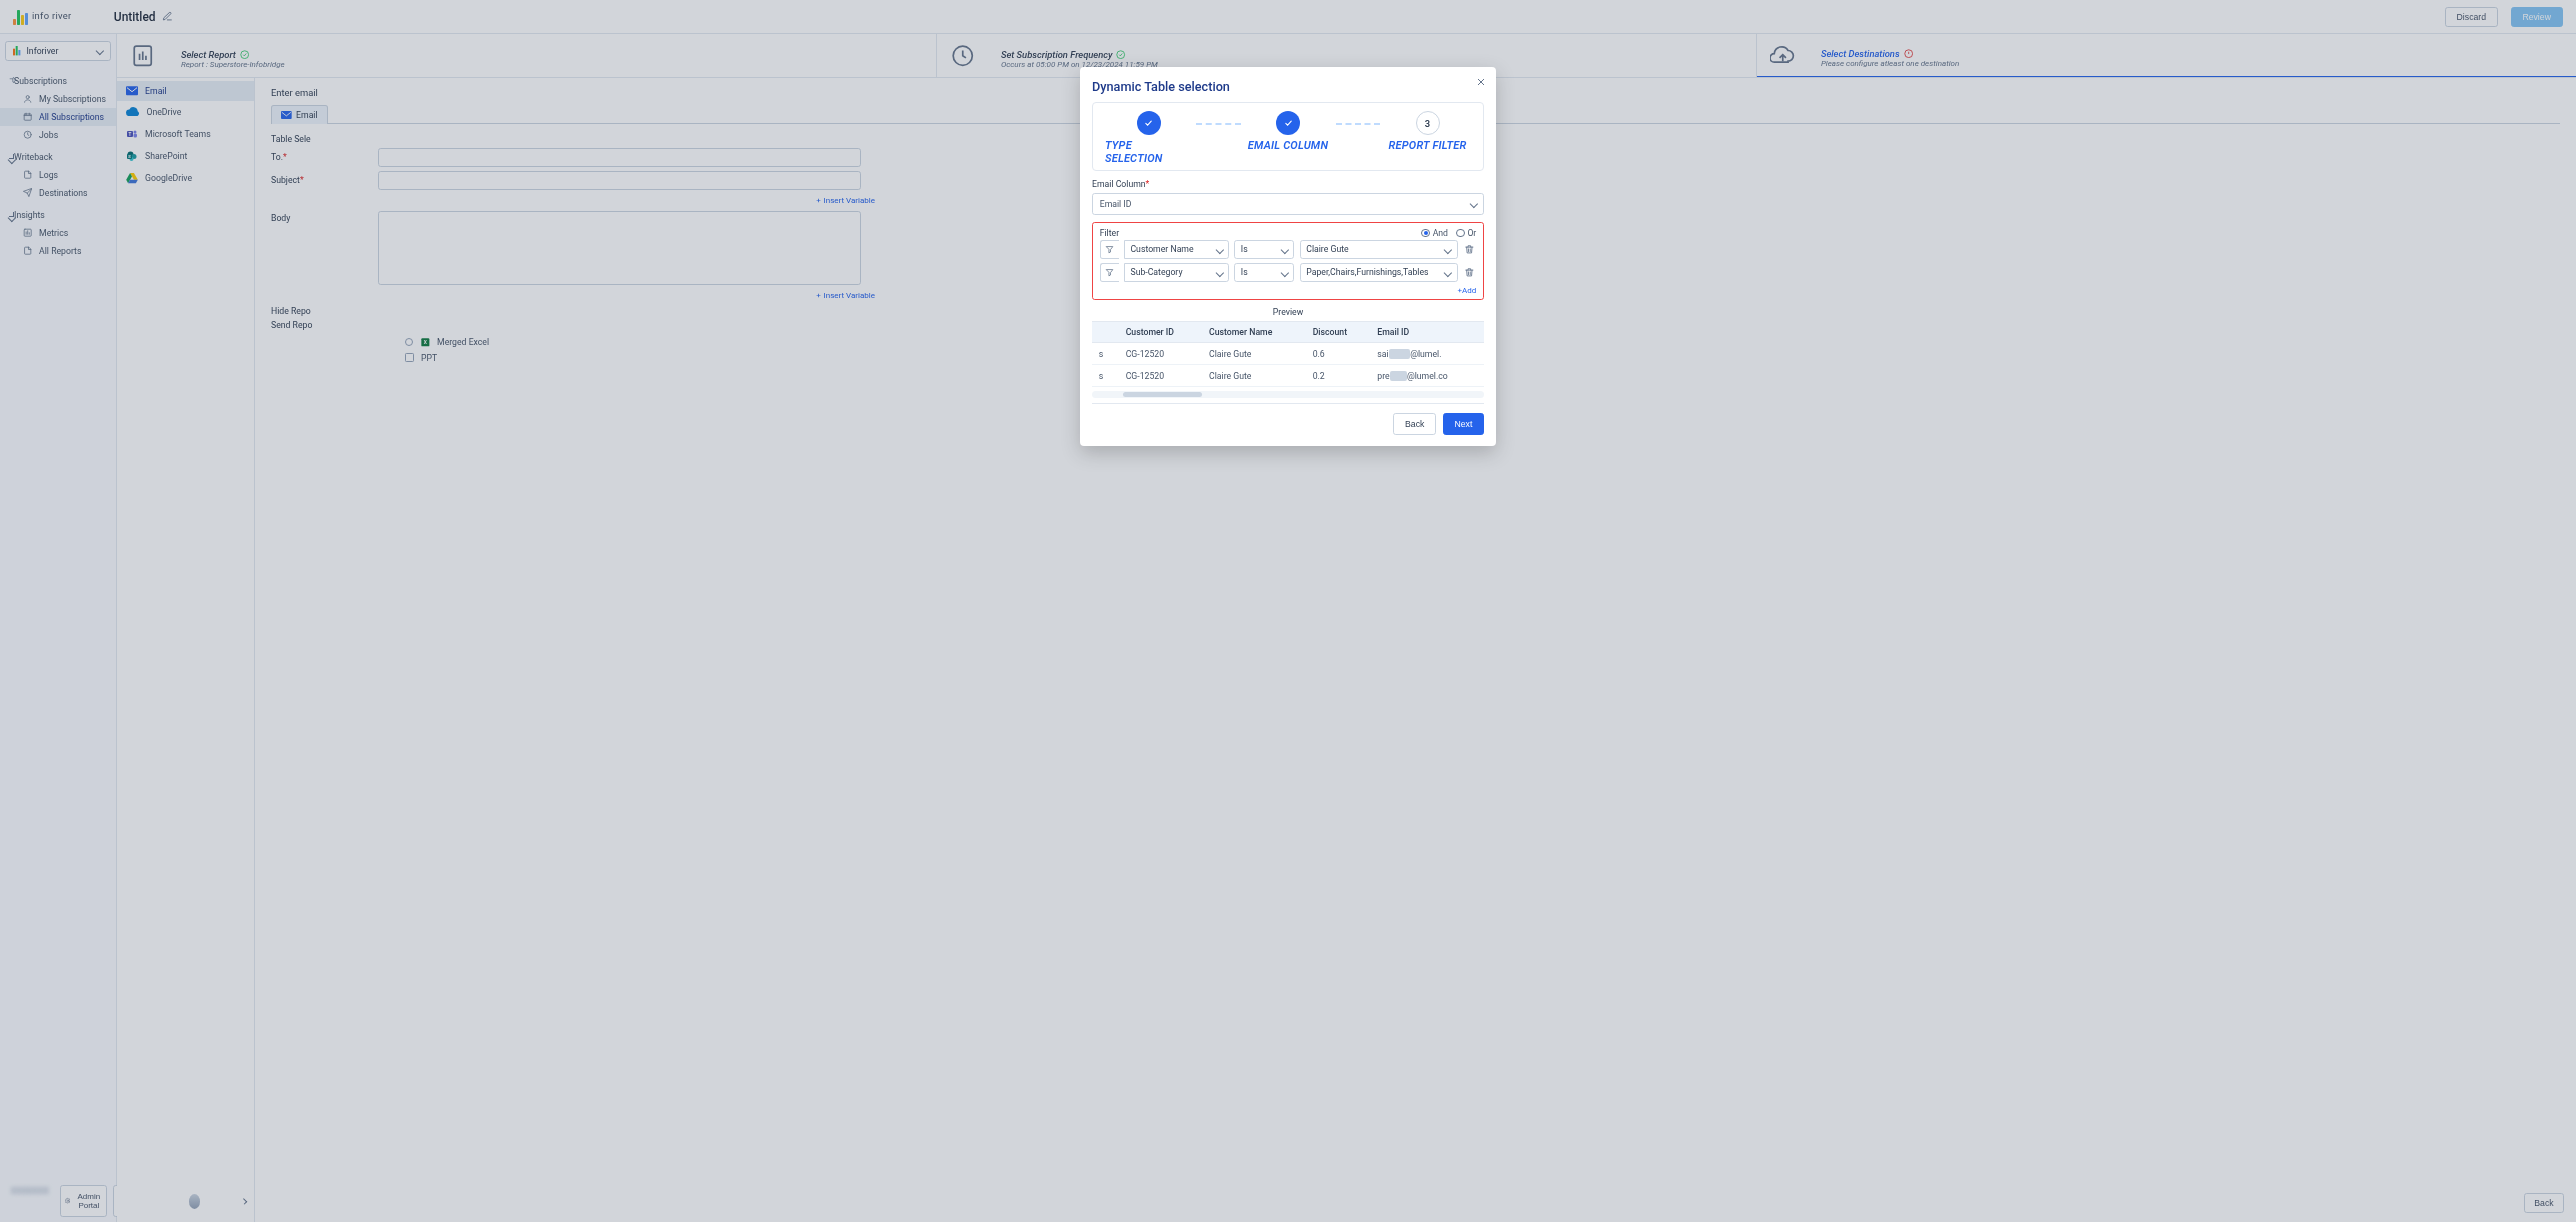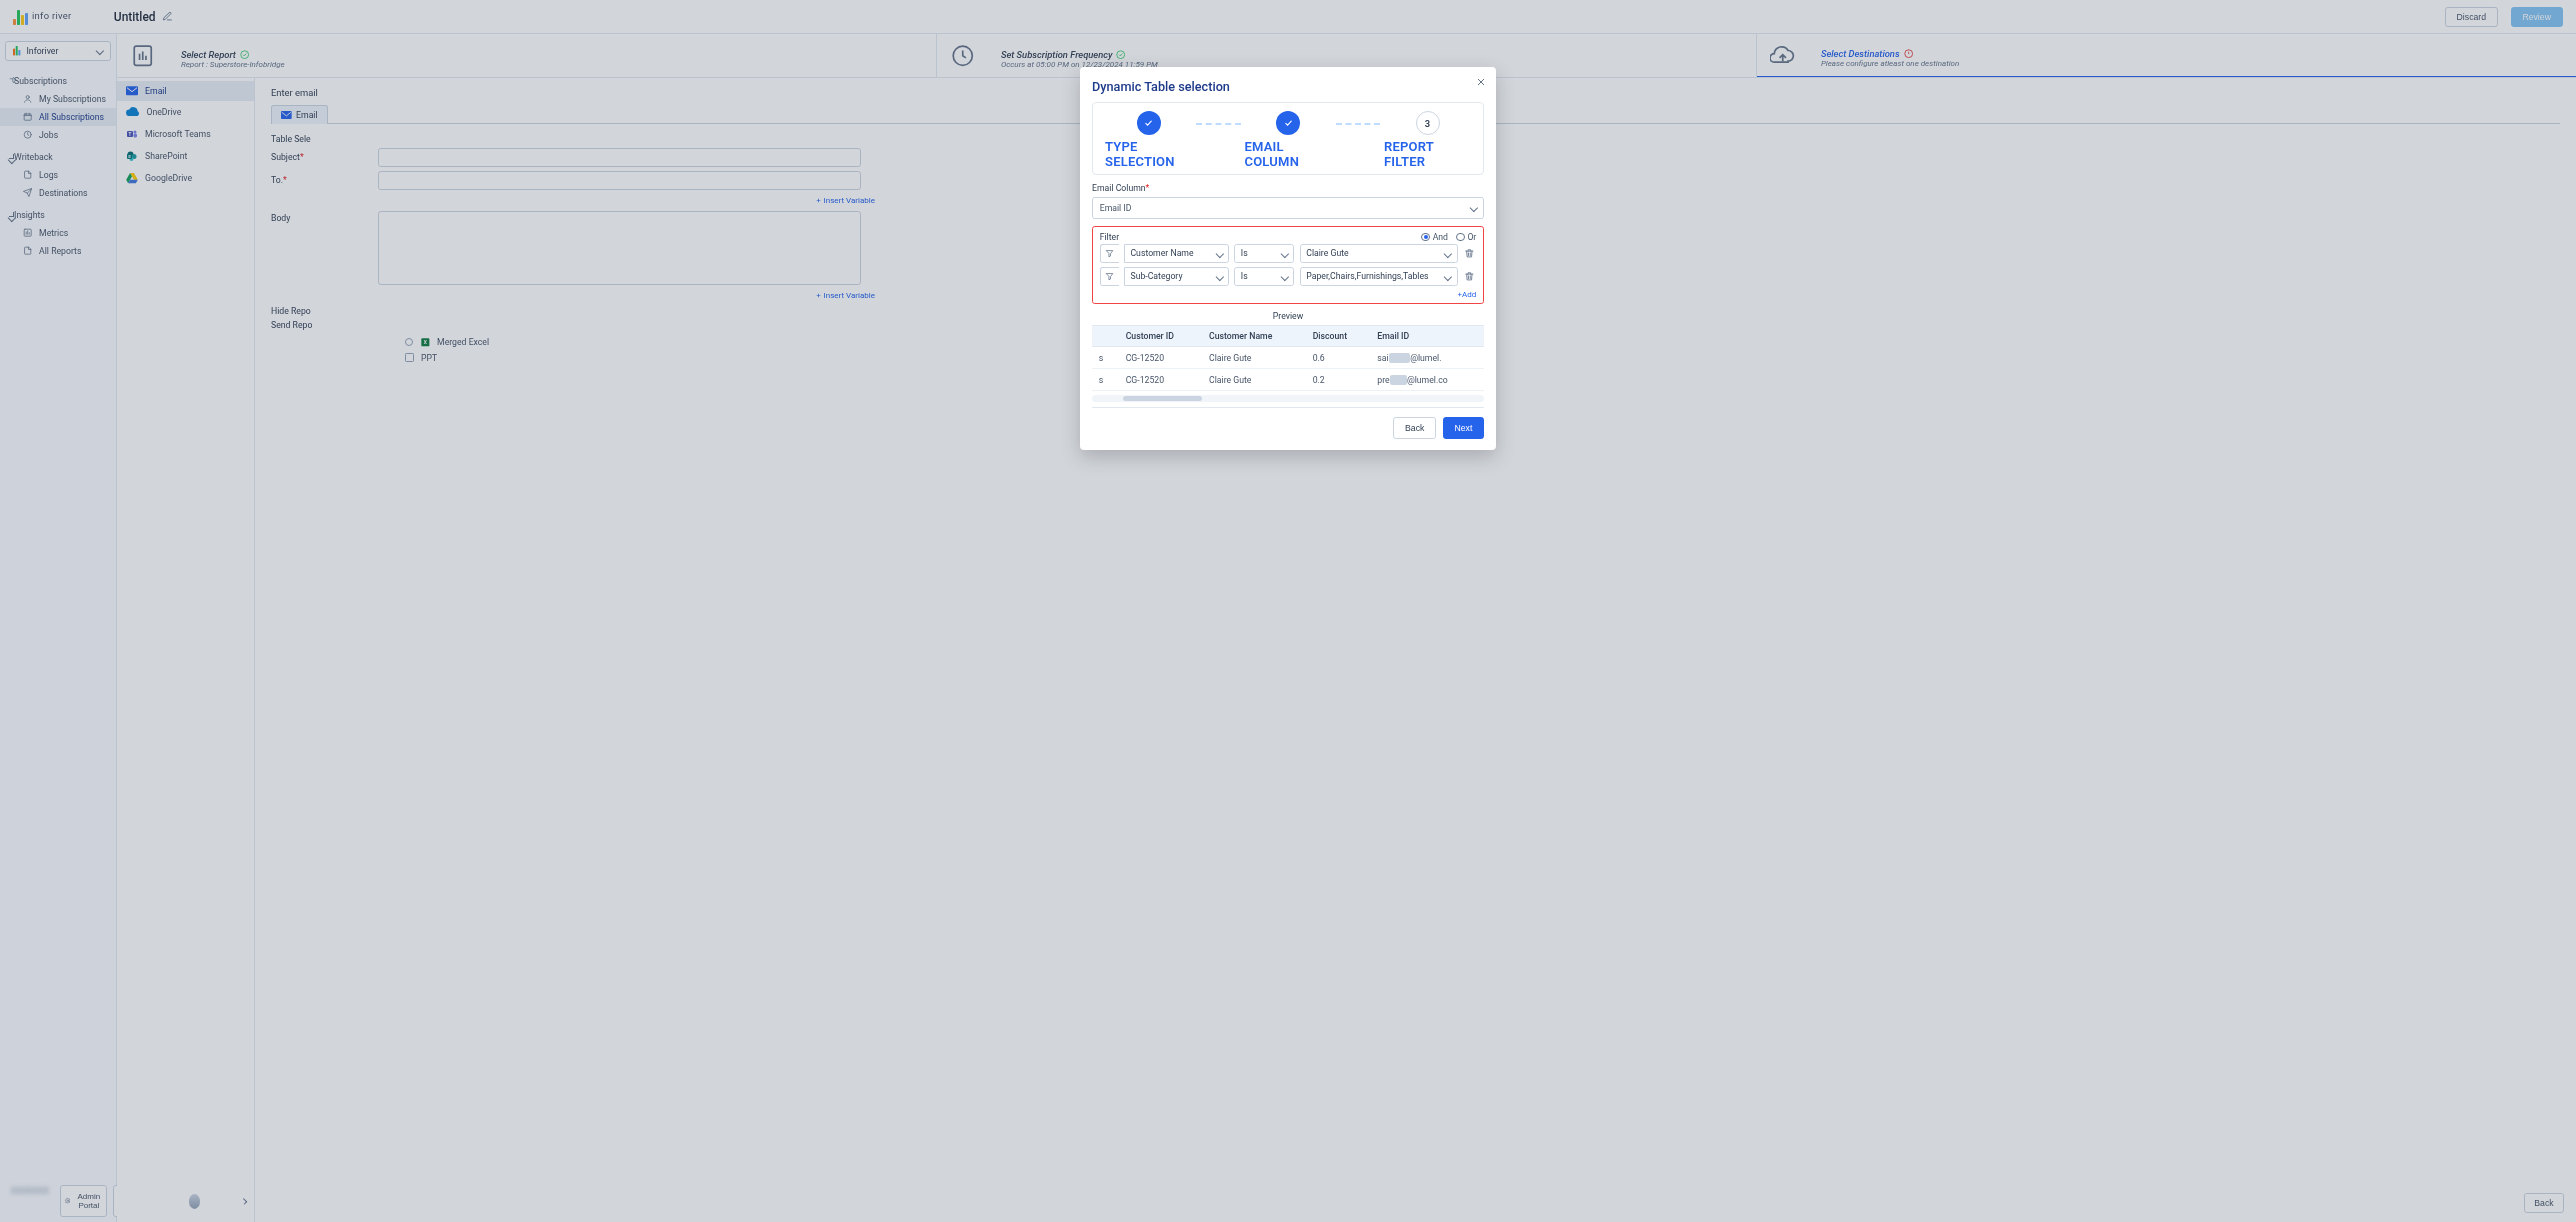--- a/index.html
+++ b/index.html
@@ -63,21 +63,21 @@
     
     .overlay { position:fixed; inset:0; background:rgba(51,65,85,0.22); display:flex; align-items:flex-start; justify-content:center; padding-top:67px; z-index:50; }
     .modal { width:416px; background:#fff; border-radius:4px; box-shadow:0 6.7px 20px rgba(0,0,0,0.2); position:relative; padding:12px 12px 10.7px; }
     .modal-title { font-size:12.7px; color:#1e3a8a; font-weight:500; margin-bottom:8px; }
     .close-x { position:absolute; top:9.4px; right:9.4px; cursor:pointer; color:#64748b; }
     .wizard { border:0.7px solid #e2e8f0; border-radius:4px; padding:8px 12px 5.4px; display:flex; align-items:flex-start; justify-content:space-between; margin-bottom:8px; }
     .wstep { display:flex; flex-direction:column; align-items:center; gap:4px; width:87px; }
     .wstep .circle { width:24px; height:24px; border-radius:50%; display:flex; align-items:center; justify-content:center; font-size:9.4px; font-weight:600; color:#fff; }
     .circle.done { background:#2563eb; }
     .circle.plain { background:#fff; border:0.7px solid #cbd5e1; color:#334155; }
-    .wstep .wlabel { font-size:13px; font-weight:600; color:#2563eb; letter-spacing:0.2px; }
+    .wstep .wlabel { font-size:11px; font-weight:600; color:#2563eb; letter-spacing:0.2px;font-style:italic; }
     .dots { flex:1; border-top:2px dashed #bfdbfe; margin:12px 4px 0; }
 
     .field-block { margin-bottom:6.7px; }
     .field-label { font-size:8.7px; color:#334155; }
     .select-box { margin-top:4px; height:21.5px; display:flex; align-items:center; justify-content:space-between; padding:0 6.7px; border:0.7px solid #cbd5e1; border-radius:2.7px; color:#475569; font-size:8.7px; background:#fff; cursor:pointer; }
 
     .filter-box { border:0.7px solid #ef4444; border-radius:2.7px; padding:5.4px 6.7px 4px; }
     .filter-head { display:flex; justify-content:space-between; align-items:center; color:#334155; font-size:8.7px; margin-bottom:2px; }
     .andor { display:flex; gap:8px; font-size:8.7px; color:#475569; align-items:center; }
     .r-wrap { display:flex; align-items:center; gap:2.7px; }
@@ -358,25 +358,25 @@
                 <rect width="24" height="18" rx="2" fill="#2563eb"></rect>
                 <path d="M2 3l10 8 10-8" stroke="#fff" stroke-width="2" fill="none"></path>
               </svg>
             <span>Email</span>
           </div>
           <div style="border-top:0.7px solid #cbd5e1;margin-top:-0.7px;padding-top:9.4px">
             <div class="row-field">
                 <span class="lbl">Table Sele</span>
               </div>
             <div class="row-field">
+              <span class="lbl"><span>To.</span><span class="req">*</span></span>
+              <div class="fake-input"></div>
+            </div>
+            <div class="row-field">
               <span class="lbl"><span>Subject</span><span class="req">*</span></span>
-              <div class="fake-input"></div>
-            </div>
-            <div class="row-field">
-              <span class="lbl"><span>To.</span><span class="req">*</span></span>
               <div class="fake-input"></div>
             </div>
             <div class="ivar-right">
                 <span class="ivar">+ <span>Insert Variable</span></span>
               </div>
             <div class="row-field" style="align-items:flex-start">
               <span class="lbl" style="padding-top:2.7px">Body</span>
               <div class="fake-input big-body"></div>
             </div>
             <div class="ivar-right">

